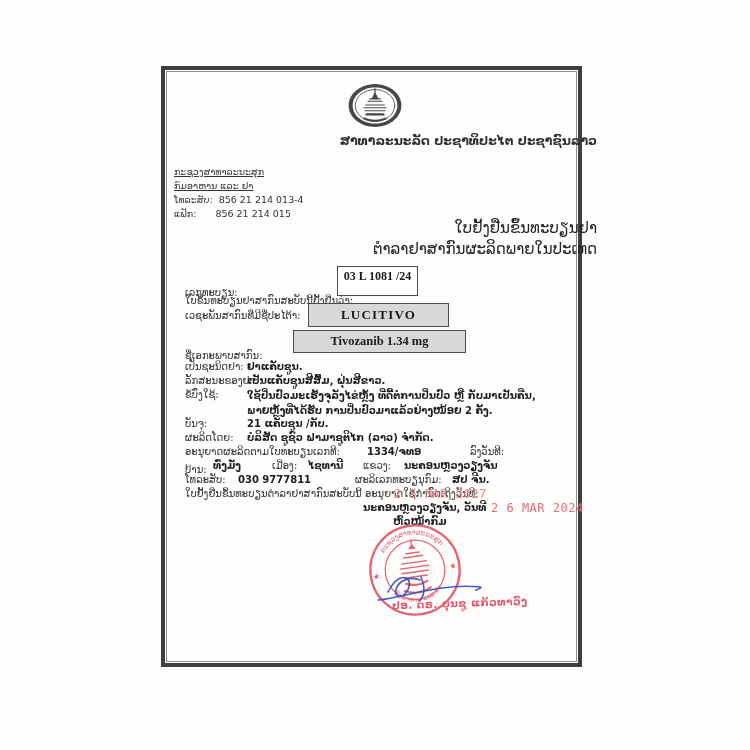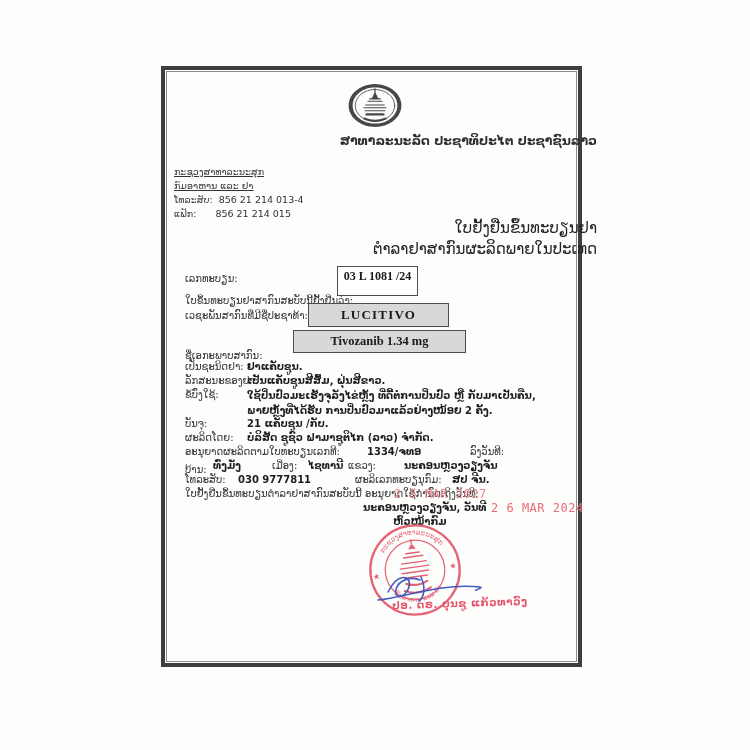--- a/index.html
+++ b/index.html
@@ -78,26 +78,26 @@
     <span style="margin-left:3px;">856 21 214 013-4</span>
   </div>
   <div class="abs mini" style="left:174px;top:208px;">
     <span>ແຟັກ:</span>
     <span style="margin-left:16px;">856 21 214 015</span>
   </div>
 
   <div class="abs center-frame doc-title" style="top:219px;">ໃບຢັ້ງຢືນຂຶ້ນທະບຽນຢາ</div>
   <div class="abs center-frame doc-title" style="top:240px;">ຕຳລາຢາສາກົນຜະລິດພາຍໃນປະເທດ</div>
 
-  <div class="abs lbl" style="left:185px;top:273px;">ເລກທະບຽນ:</div>
+  <div class="abs lbl" style="left:185px;top:287px;">ເລກທະບຽນ:</div>
   <div class="box white" style="left:337px;top:266px;width:81px;height:30px;line-height:19px;font-size:12px;">03 L 1081 /24</div>
 
   <div class="abs lbl" style="left:185px;top:295px;">ໃບຂຶ້ນທະບຽນຢາສາກົນສະບັບນີ້ຢັ້ງຢືນວ່າ:</div>
 
-  <div class="abs lbl" style="left:185px;top:310px;">ເວຊະພັນສາກົນທີ່ມີຊື່ປະຊາທ້າ:</div>
+  <div class="abs lbl" style="left:185px;top:310px;">ເວຊະພັນສາກົນທີ່ມີຊື່ປະໄຕ້າ:</div>
   <div class="box gray" style="left:308px;top:303px;width:141px;height:24px;line-height:22px;font-size:13px;letter-spacing:1.2px;">LUCITIVO</div>
 
   <div class="abs lbl" style="left:185px;top:338px;margin-top:12px;">ຊື່ເອກະພາບສາກົນ:</div>
   <div class="box gray" style="left:293px;top:330px;width:173px;height:23px;line-height:21px;font-size:12.5px;">Tivozanib 1.34 mg</div>
 
   <div class="abs lbl" style="left:185px;top:361px;">ເປັນຊະນິດຢາ:</div>
   <div class="abs val" style="left:247px;top:361px;">ຢາແຄັບຊູນ.</div>
 
   <div class="abs lbl" style="left:185px;top:375px;">ລັກສະນະຂອງຢາ:</div>
   <div class="abs val" style="left:247px;top:375px;">ເປັນແຄັບຊູນສີສົ້ມ, ຝຸ່ນສີຂາວ.</div>
@@ -112,21 +112,21 @@
   <div class="abs val" style="left:247px;top:432px;">ບໍລິສັດ ຊູຊົວ ຟາມາຊູຕິໄກ (ລາວ) ຈຳກັດ.</div>
 
   <div class="abs lbl" style="left:185px;top:446px;">ອະນຸຍາດຜະລິດຕາມໃບທະບຽນເລກທີ:</div>
   <div class="abs val" style="left:367px;top:446px;">1334/ຈທອ</div>
   <div class="abs lbl" style="left:470px;top:446px;">ລົງວັນທີ:</div>
 
   <div class="abs lbl" style="left:185px;top:464px;">ບ້ານ:</div>
   <div class="abs val" style="left:213px;top:460px;">ທົ່ງມັ່ງ</div>
   <div class="abs lbl" style="left:272px;top:460px;">ເມືອງ:</div>
   <div class="abs val" style="left:308px;top:460px;">ໄຊທານີ</div>
-  <div class="abs lbl" style="left:348px;top:460px;">ແຂວງ:</div>
+  <div class="abs lbl" style="left:363px;top:460px;">ແຂວງ:</div>
   <div class="abs val" style="left:404px;top:460px;">ນະຄອນຫຼວງວຽງຈັນ</div>
 
   <div class="abs lbl" style="left:185px;top:474px;">ໂທລະສັບ:</div>
   <div class="abs val" style="left:238px;top:474px;">030 9777811</div>
   <div class="abs lbl" style="left:355px;top:474px;">ຜະລິເລກທະບຽນຸກົມ:</div>
   <div class="abs val" style="left:452px;top:474px;">ສປ ຈີນ.</div>
 
   <div class="abs lbl" style="left:185px;top:488px;">ໃບຢັ້ງຢືນຂຶ້ນທະບຽນຕຳລາຢາສາກົນສະບັບນີ້ ອະນຸຍາດໃຊ້ກຳນົດເຖິງວັນທີ:</div>
   <div class="abs stamp-date" style="left:394px;top:487px;">2 5 MAR 2027</div>
 

